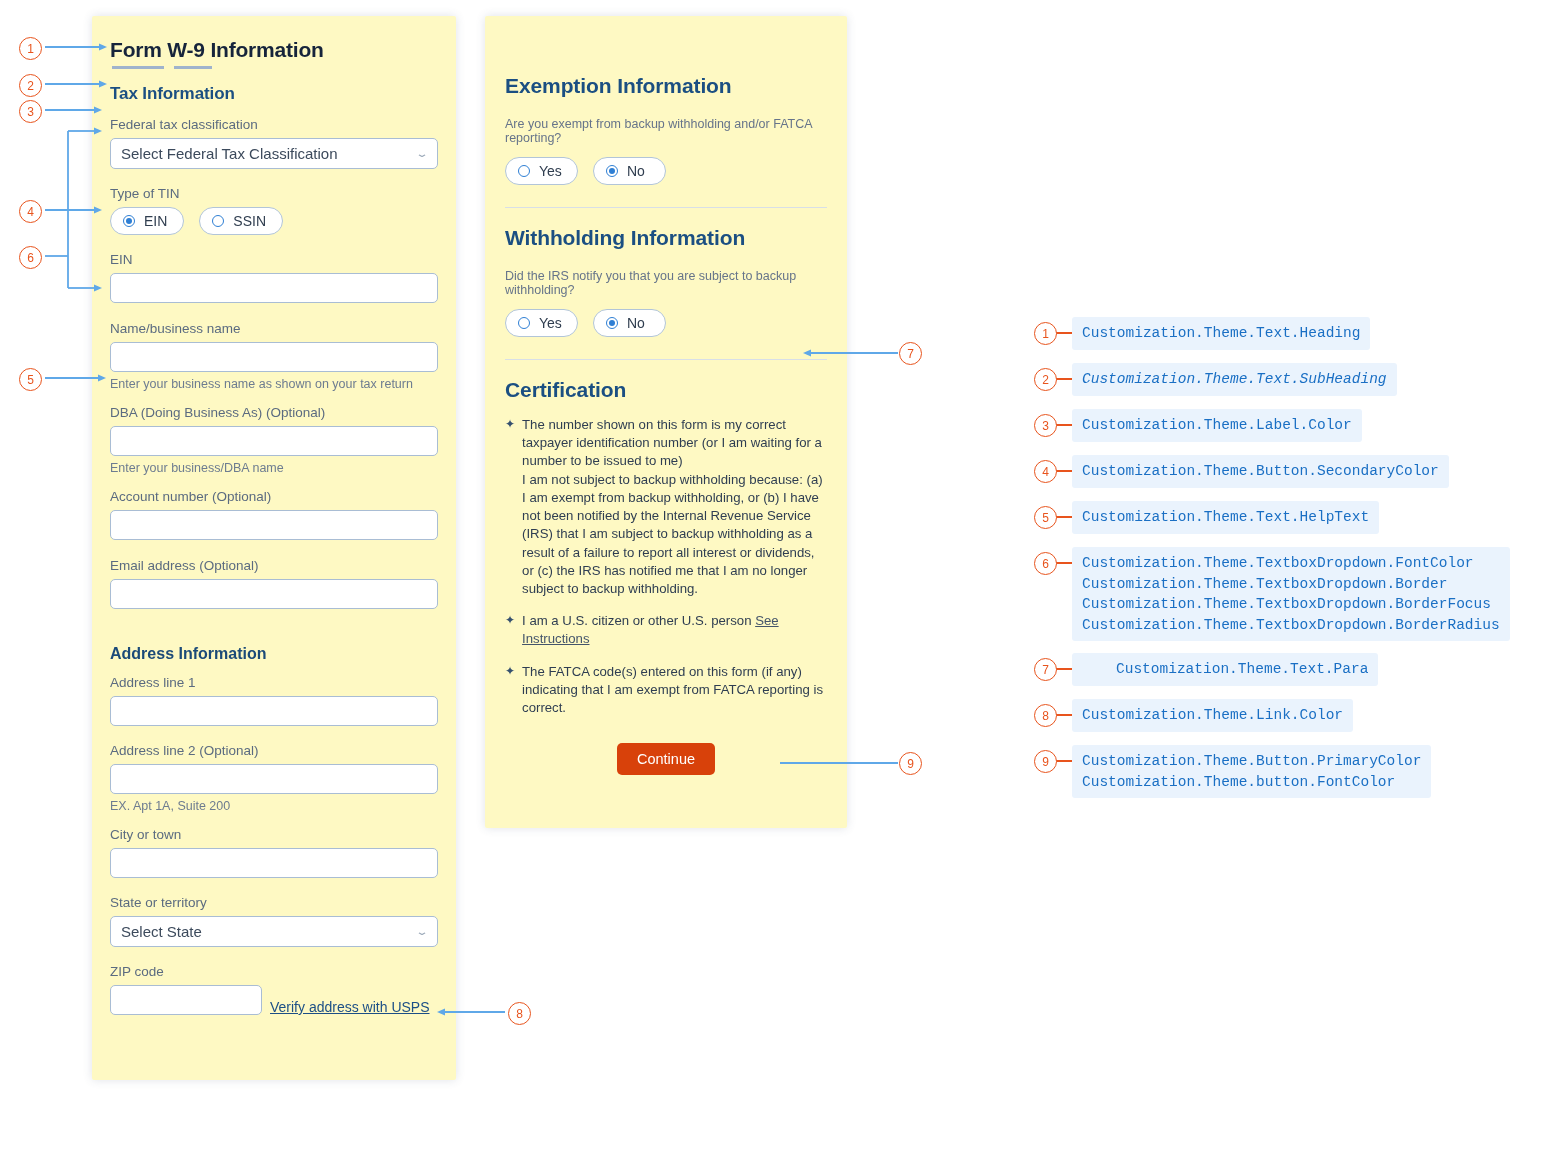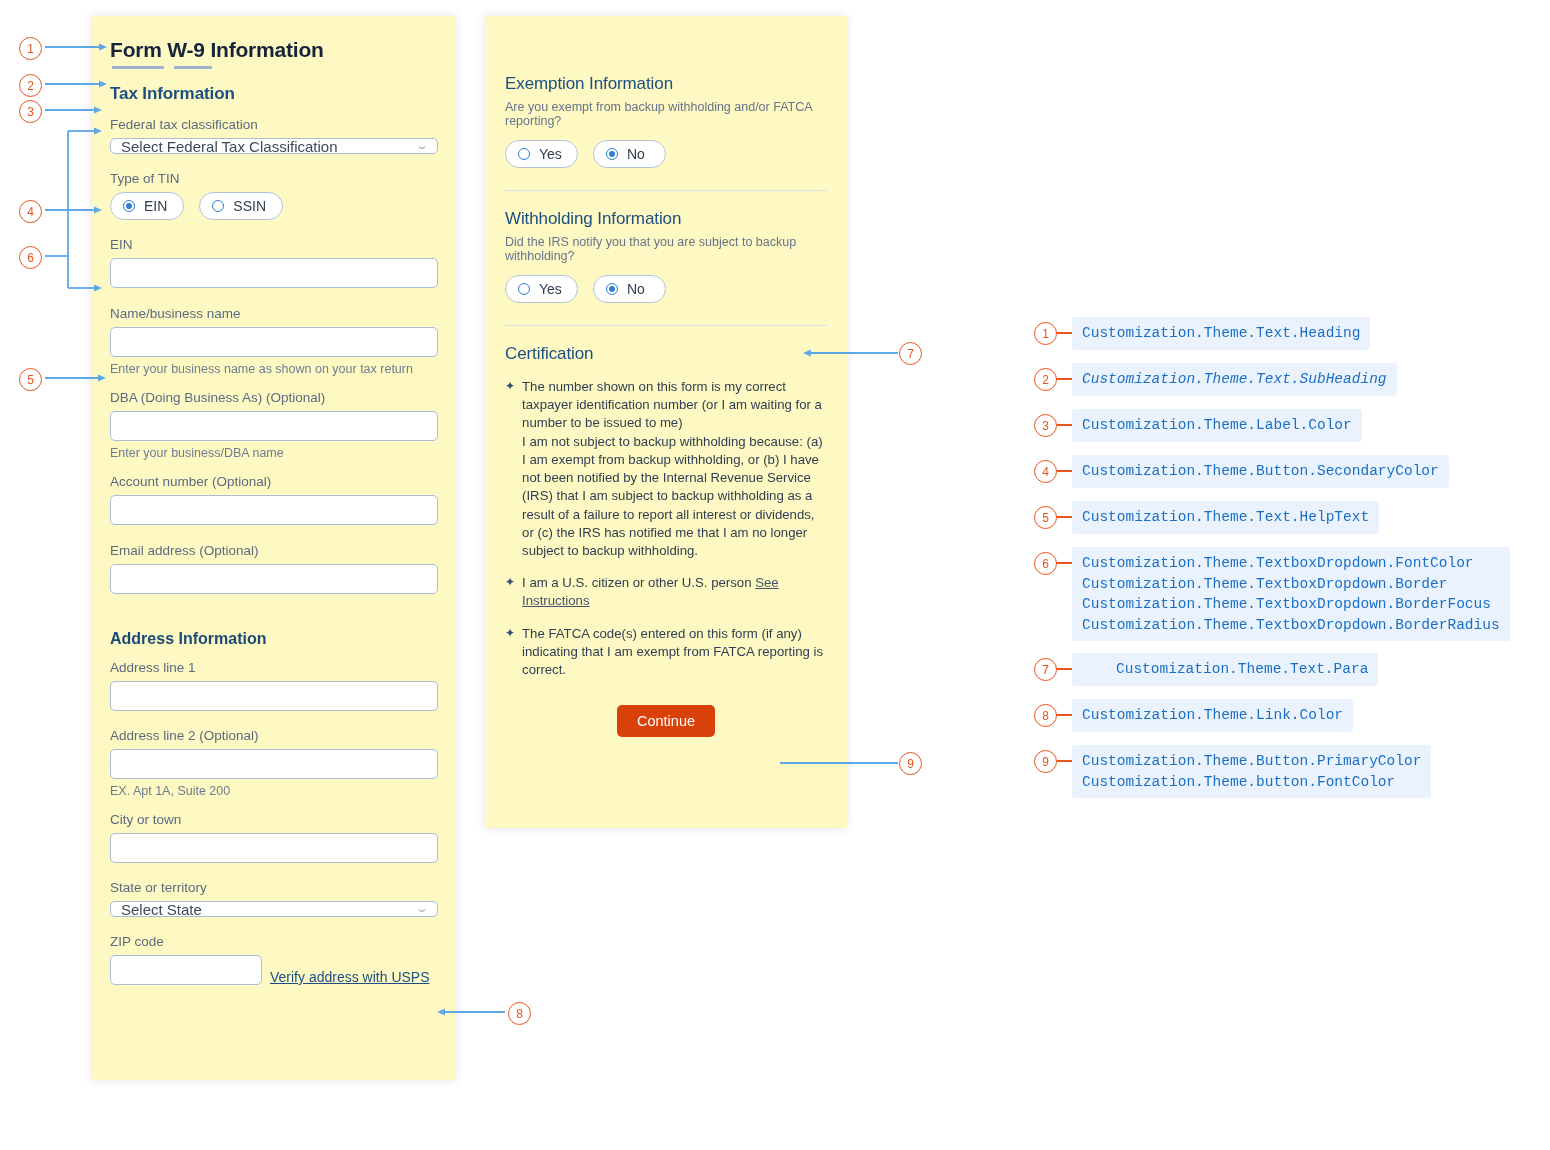--- a/index.html
+++ b/index.html
@@ -52,60 +52,60 @@
     font-weight: 700;
     color: #1b4f82;
     letter-spacing: -0.1px;
   }
   .h-sub-dark {
     font-size: 16px;
     font-weight: 700;
     color: #1b4a78;
   }
   .h-card {
-    font-size: 17px;
-    font-weight: 400;
+    font-size: 21px;
+    font-weight: 700;
     color: #1b4f82;
     letter-spacing: -0.1px;
   }
   .fld-label {
     font-size: 13.5px;
     color: #5b6b80;
     margin-bottom: 6px;
   }
   .help-text {
     font-size: 12.5px;
     color: #6d7c90;
     margin-top: 5px;
   }
   .q-text {
     font-size: 12.5px;
     color: #66748a;
-    margin-top: 6px;
+    margin-top: 19px;
     margin-bottom: 12px;
   }
 
   
   .tb {
     box-sizing: border-box;
     width: 328px;
     height: 30px;
     border: 1px solid #a9bdd4;
     border-radius: 5px;
     background: #fff;
     outline: none;
     font-size: 14px;
     color: #2c3e54;
     padding: 0 9px;
     font-family: "Liberation Sans", sans-serif;
   }
   .dd {
     box-sizing: border-box;
     width: 328px;
-    height: 16px;
+    height: 31px;
     border: 1px solid #a9bdd4;
     border-radius: 5px;
     background: #fff;
     display: flex;
     align-items: center;
     padding: 0 10px;
     font-size: 15px;
     color: #3c4a5c;
     justify-content: space-between;
   }

